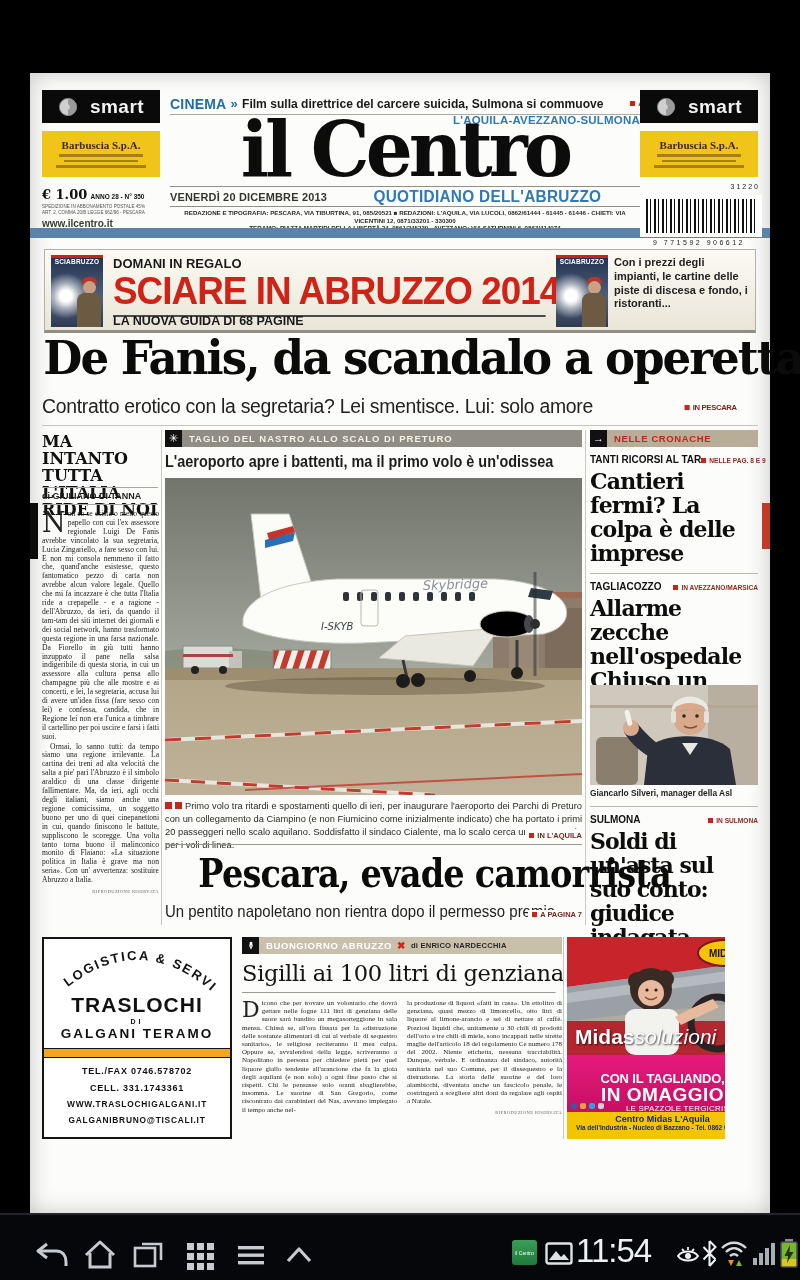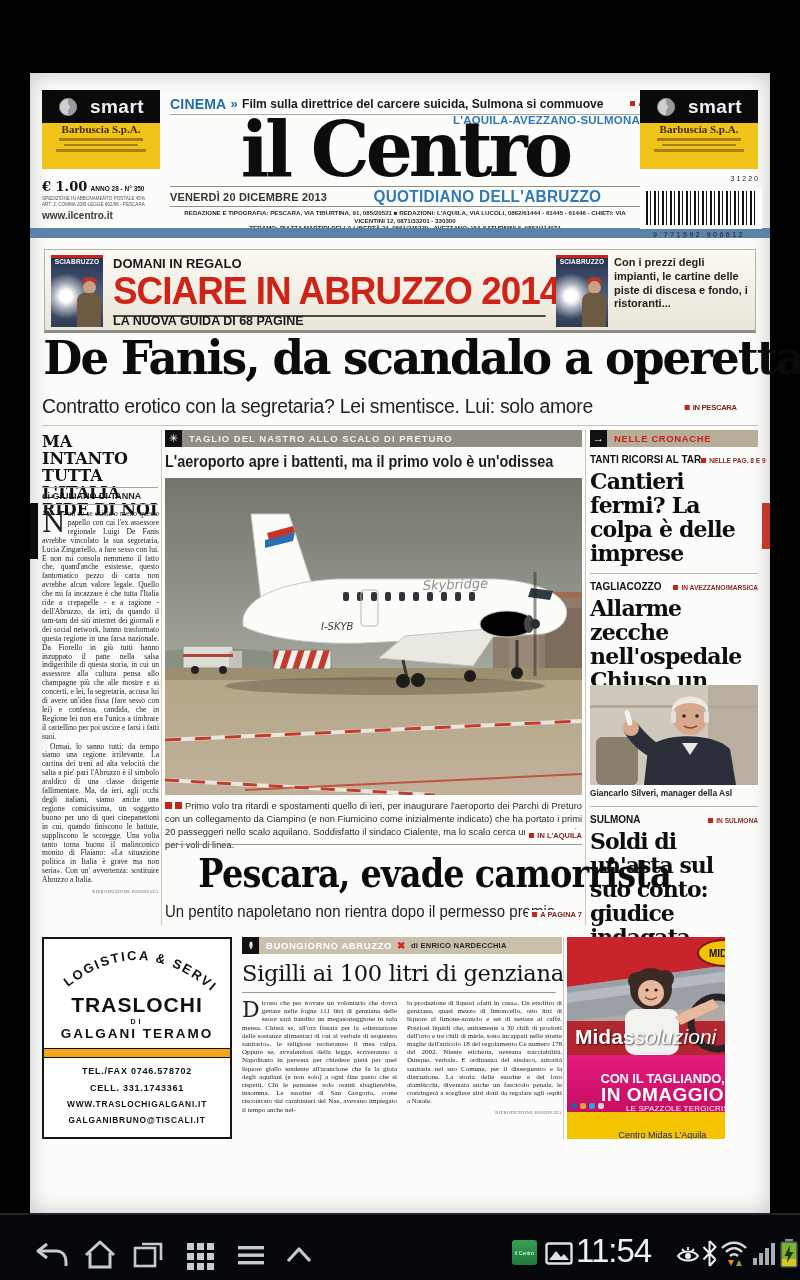--- a/index.html
+++ b/index.html
@@ -18,21 +18,21 @@
   .edition{left:285px;top:41px;width:325px;text-align:right;color:#2e79b8;font-weight:bold;font-size:11.5px;letter-spacing:.2px;}
   .masthead{left:140px;top:40px;width:470px;height:76px;text-align:center;font-family:"DejaVu Serif",serif;font-weight:bold;font-size:74px;line-height:72px;letter-spacing:-4px;color:#0c0c0c;transform:scaleY(1.04);}
   .daterow{left:140px;top:113px;width:470px;height:19px;border-top:1px solid #8f8f89;display:flex;align-items:center;}
   .daterow .date{font-size:11.5px;font-weight:bold;color:#33332f;letter-spacing:.2px;transform:scaleX(.95);transform-origin:left;}
   .daterow .tag{flex:1;text-align:center;color:#2e79b8;font-weight:bold;font-size:16px;letter-spacing:.3px;transform:scaleX(.96);}
   .imprint{left:140px;top:133px;width:470px;border-top:1px solid #8f8f89;padding-top:2px;text-align:center;font-size:6.2px;line-height:7.6px;color:#2b2b28;font-weight:bold;}
   .blueband{left:0;top:155px;width:740px;height:10px;background:#5a82aa;}
   
   .smartbox{width:118px;height:33px;background:#0a0a0a;display:flex;align-items:center;justify-content:center;gap:12px;}
   .smartbox .w{color:#f2f2f2;font-size:19px;font-weight:bold;letter-spacing:.5px;}
-  .yellowbox{width:118px;height:46px;background:#f0c419;padding-top:0;box-sizing:border-box;}
+  .yellowbox{width:118px;height:46px;background:#f0c419;padding-top:8px;box-sizing:border-box;margin-top:8px;}
   .yellowbox .nm{font-family:"Liberation Serif",serif;font-weight:bold;font-size:11px;color:#3f2a10;text-align:center;}
   .blurline{height:2.5px;background:rgba(90,60,20,.5);margin:3px auto 0;}
   .pricerow{font-size:12px;color:#111;}
   .pricerow b{font-family:"DejaVu Serif",serif;font-size:13px;}
   .pricerow .iss{font-size:6.5px;font-weight:bold;}
   .spedi{font-size:4.6px;color:#555;line-height:5.6px;margin-top:2px;}
   .site{font-size:10px;font-weight:bold;color:#3a3a36;margin-top:3px;}
   .barcode{width:110px;height:34px;background:repeating-linear-gradient(90deg,#101010 0 2px,#fff 2px 4px,#101010 4px 5px,#fff 5px 8px);border:4px solid #fff;border-left-width:6px;border-right-width:6px;position:relative;}
   .bc-top{position:absolute;right:-2px;top:-12px;font-size:7px;letter-spacing:2px;color:#222;}
   .bc-num{font-size:7px;letter-spacing:2.5px;color:#222;margin-top:2px;text-align:center;}
@@ -98,21 +98,21 @@
   .midas{left:537px;top:864px;width:158px;height:202px;background:#b8b2aa;overflow:hidden;}
   .midas .photo-a{position:absolute;left:0;top:0;width:191px;height:118px;overflow:hidden;}
   .midas .pink{position:absolute;left:0;top:118px;width:191px;height:57px;background:linear-gradient(#e61a7c,#c50f63);text-align:center;color:#fff;}
   .midas .p1{font-weight:bold;font-size:13px;margin-top:16px;letter-spacing:-.2px;}
   .midas .p2{font-weight:bold;font-size:19px;line-height:18px;letter-spacing:.5px;}
   .midas .p3{font-size:8px;letter-spacing:.2px;text-align:right;}
   .midas .social{position:absolute;left:4px;top:47px;right:4px;height:8px;display:flex;align-items:center;gap:3px;}
   .midas .dot{width:6px;height:6px;border-radius:2px;}
   .midas .msite{margin-left:auto;color:#f5c400;font-weight:bold;font-size:7px;}
   .midas .ystrip{position:absolute;left:0;top:175px;width:191px;height:27px;background:#f5c400;text-align:center;color:#13277e;}
-  .midas .y1{font-weight:normal;font-size:9px;margin-top:18px;}
+  .midas .y1{font-weight:bold;font-size:9px;margin-top:2px;}
   .midas .y2{font-weight:bold;font-size:7px;transform:scaleX(.92);}
   .midas .brand{position:absolute;left:8px;top:88px;color:#fff;text-shadow:1px 1px 2px rgba(0,0,0,.7);font-size:21px;}
   .midas .brand .b{font-weight:bold;}
   .midas .brand .i{font-style:italic;}
   .edge-l{left:0;top:430px;width:8px;height:56px;background:#0b0b0b;}
   .edge-r{left:732px;top:430px;width:8px;height:46px;background:#c03a2a;}
   
   .navbar{position:absolute;left:0;top:1213px;width:800px;height:67px;background:#06070b;border-top:2px solid #1f2630;box-sizing:border-box;}
   .nico{position:absolute;top:1238px;}
   .clock{position:absolute;left:576px;top:1232px;width:96px;font-size:33px;color:#eef1f4;letter-spacing:-1px;font-weight:normal;}

